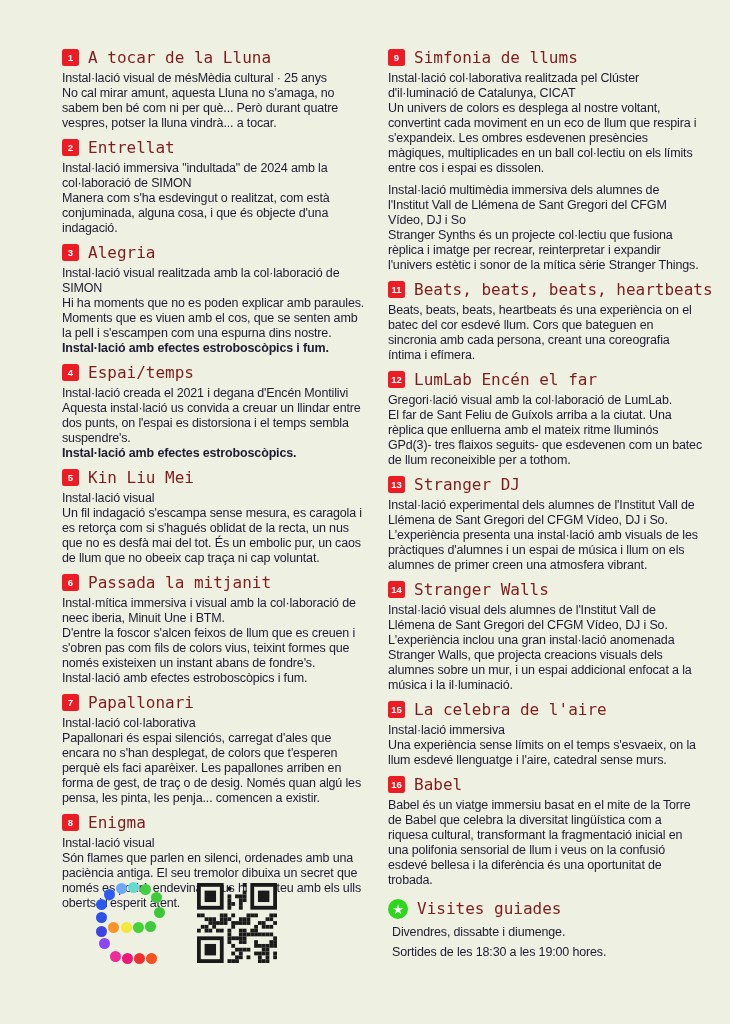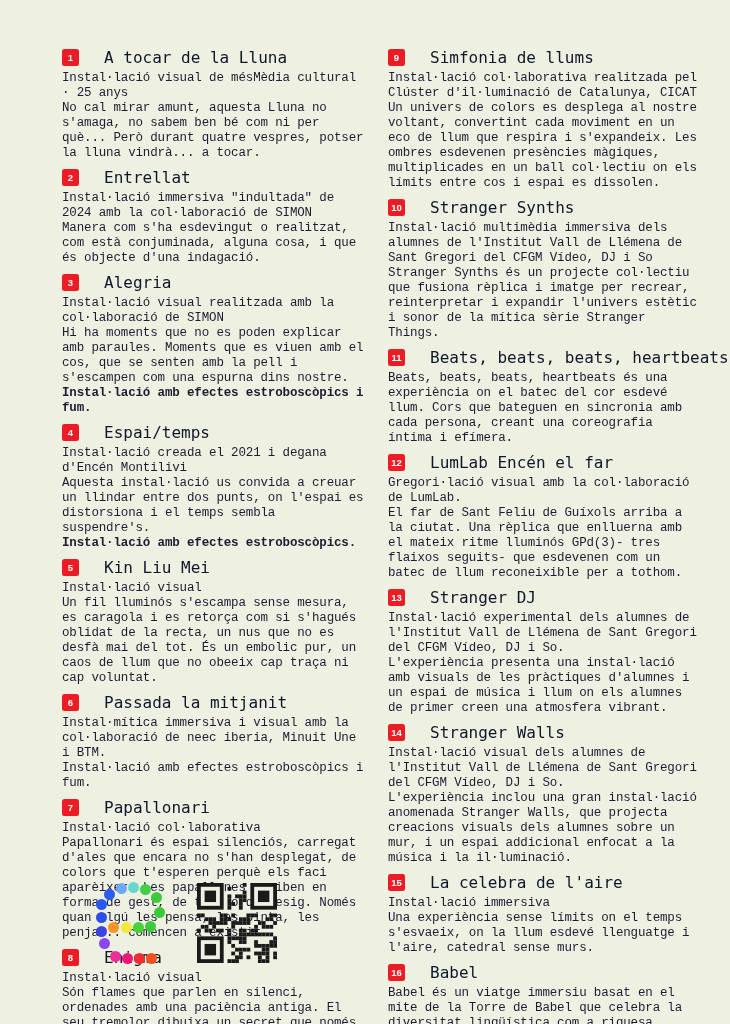--- a/index.html
+++ b/index.html
@@ -16,28 +16,28 @@
   .col-right{left:388px;width:314px;}
   .item{margin-bottom:7px;}
   .item-head{display:flex;align-items:center;gap:9px;margin-bottom:4px;height:19px;}
   .badge{
     flex:none;width:17px;height:17px;border-radius:2.5px;
     background:#ed1c24;color:#ffffff;
     font:700 9.5px "Liberation Sans",sans-serif;
     display:flex;align-items:center;justify-content:center;
   }
   .title{
-    margin:16px;font-family:"DejaVu Sans Mono",monospace;
+    margin:0;font-family:"DejaVu Sans Mono",monospace;
     font-weight:400;font-size:16px;line-height:18px;
-    color:#0f172a;white-space:nowrap;letter-spacing:0;
+    color:#7f1d1d;white-space:nowrap;letter-spacing:0;
   }
   .subtitle{margin:0 0 5px 0;}
   .subtitle,.desc{
     font-size:12.5px;line-height:1.2;letter-spacing:-0.15px;
-    margin-top:0;margin-bottom:0;font-family:Liberation Mono, monospace;
+    margin-top:0;margin-bottom:0;
   }
   .note{display:block;font-weight:700;}
   .note.regular{font-weight:400;}
   .tours{margin-top:10px;}
   .star-badge{
     flex:none;width:20px;height:20px;border-radius:50%;
     background:#2fd61e;color:#ffffff;
     display:flex;align-items:center;justify-content:center;
     font-size:13px;line-height:1;
   }
@@ -84,29 +84,29 @@
     </div>
     <p class="subtitle">Instal·lació creada el 2021 i degana d'Encén Montilivi</p>
     <p class="desc"><span>Aquesta instal·lació us convida a creuar un llindar entre dos punts, on l'espai es distorsiona i el temps sembla suspendre's.</span><span class="note">Instal·lació amb efectes estroboscòpics.</span></p>
   </section>
       <section class="item">
     <div class="item-head">
       <span class="badge">5</span>
       <h2 class="title">Kin Liu Mei</h2>
     </div>
     <p class="subtitle">Instal·lació visual</p>
-    <p class="desc"><span>Un fil lluminós s'escampa sense mesura, es caragola i es retorça com si s'hagués oblidat de la recta, un nus que no es desfà mai del tot. És un embolic pur, un caos de llum que no obeeix cap traça ni cap voluntat.</span></p>
+    <p class="desc"><span>Un fil indagació s'escampa sense mesura, es caragola i es retorça com si s'hagués oblidat de la recta, un nus que no es desfà mai del tot. És un embolic pur, un caos de llum que no obeeix cap traça ni cap voluntat.</span></p>
   </section>
       <section class="item">
     <div class="item-head">
       <span class="badge">6</span>
       <h2 class="title">Passada la mitjanit</h2>
     </div>
     <p class="subtitle">Instal·mítica immersiva i visual amb la col·laboració de neec iberia, Minuit Une i BTM.</p>
-    <p class="desc"><span class="note regular">Instal·lació amb efectes estroboscòpics i fum.</span></p>
+    <p class="desc"><span>D'entre la foscor s'alcen feixos de llum que es creuen i s'obren pas com fils de colors vius, teixint formes que només existeixen un instant abans de fondre's.</span><span class="note regular">Instal·lació amb efectes estroboscòpics i fum.</span></p>
   </section>
       <section class="item">
     <div class="item-head">
       <span class="badge">7</span>
       <h2 class="title">Papallonari</h2>
     </div>
     <p class="subtitle">Instal·lació col·laborativa</p>
     <p class="desc"><span>Papallonari és espai silenciós, carregat d'ales que encara no s'han desplegat, de colors que t'esperen perquè els faci aparèixer. Les papallones arriben en forma de gest, de traç o de desig. Només quan algú les pensa, les pinta, les penja... comencen a existir.</span></p>
   </section>
       <section class="item">
@@ -123,24 +123,20 @@
 
   <section class="item">
     <div class="item-head">
       <span class="badge">9</span>
       <h2 class="title">Simfonia de llums</h2>
     </div>
     <p class="subtitle">Instal·lació col·laborativa realitzada pel Clúster d'il·luminació de Catalunya, CICAT</p>
     <p class="desc"><span>Un univers de colors es desplega al nostre voltant, convertint cada moviment en un eco de llum que respira i s'expandeix. Les ombres esdevenen presències màgiques, multiplicades en un ball col·lectiu on els límits entre cos i espai es dissolen.</span></p>
   </section>
       <section class="item">
-    <div class="item-head">
-      <span class="badge">10</span>
-      <h2 class="title">Stranger Synths</h2>
-    </div>
     <p class="subtitle">Instal·lació multimèdia immersiva dels alumnes de l'Institut Vall de Llémena de Sant Gregori del CFGM Vídeo, DJ i So</p>
     <p class="desc"><span>Stranger Synths és un projecte col·lectiu que fusiona rèplica i imatge per recrear, reinterpretar i expandir l'univers estètic i sonor de la mítica sèrie Stranger Things.</span></p>
   </section>
       <section class="item">
     <div class="item-head">
       <span class="badge">11</span>
       <h2 class="title">Beats, beats, beats, heartbeats</h2>
     </div>
     <p class="desc"><span>Beats, beats, beats, heartbeats és una experiència on el batec del cor esdevé llum. Cors que bateguen en sincronia amb cada persona, creant una coreografia íntima i efímera.</span></p>
   </section>

